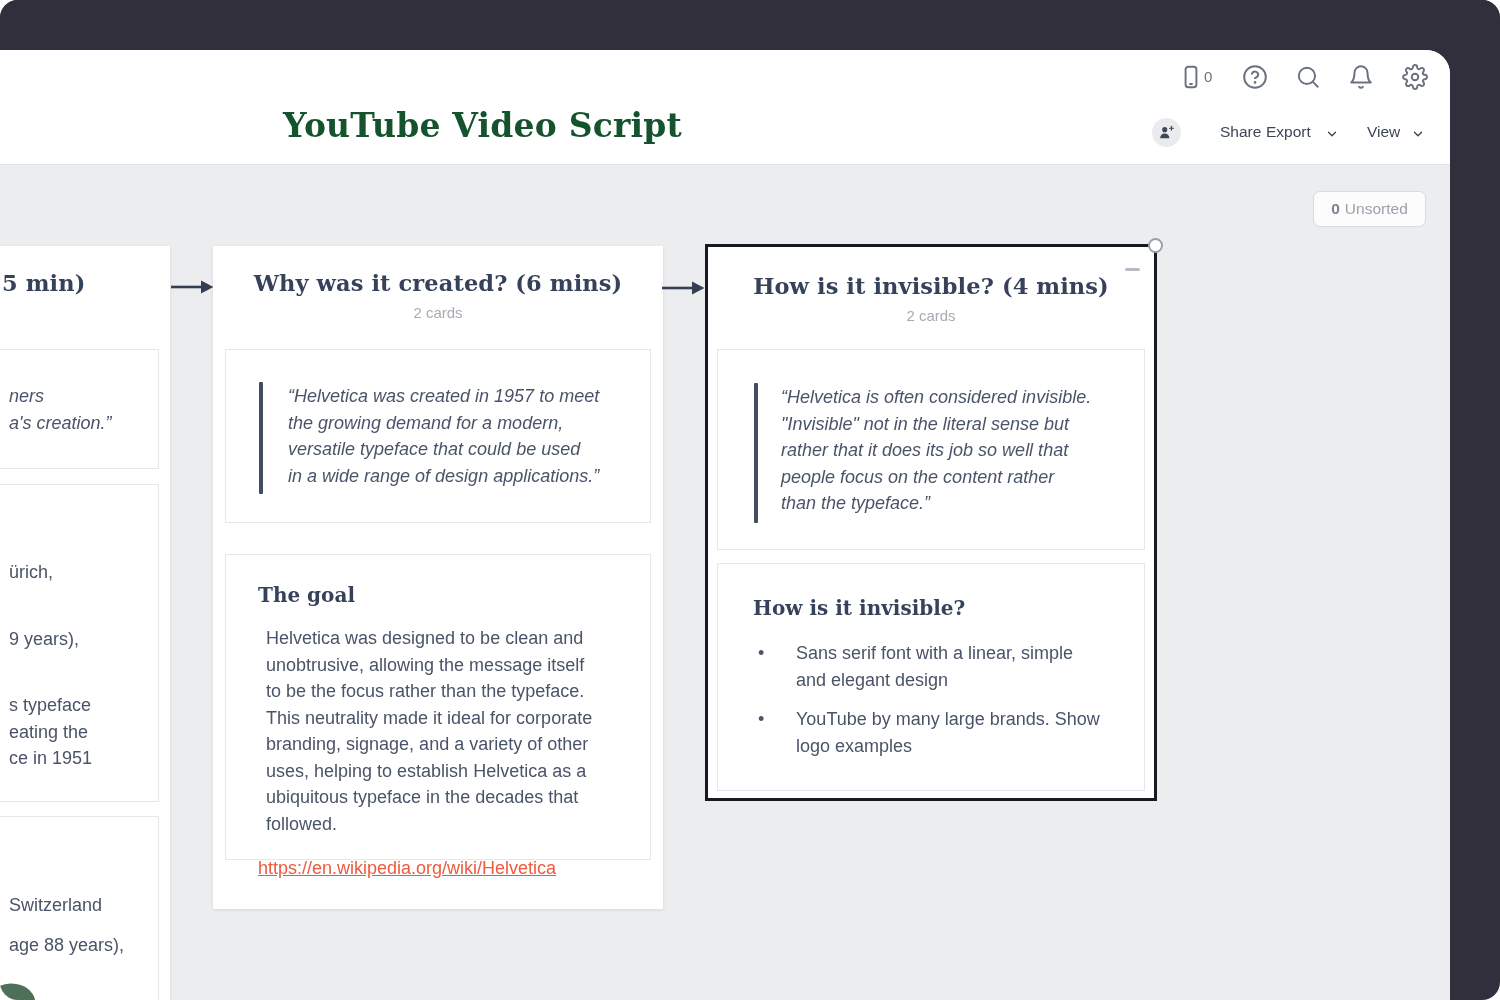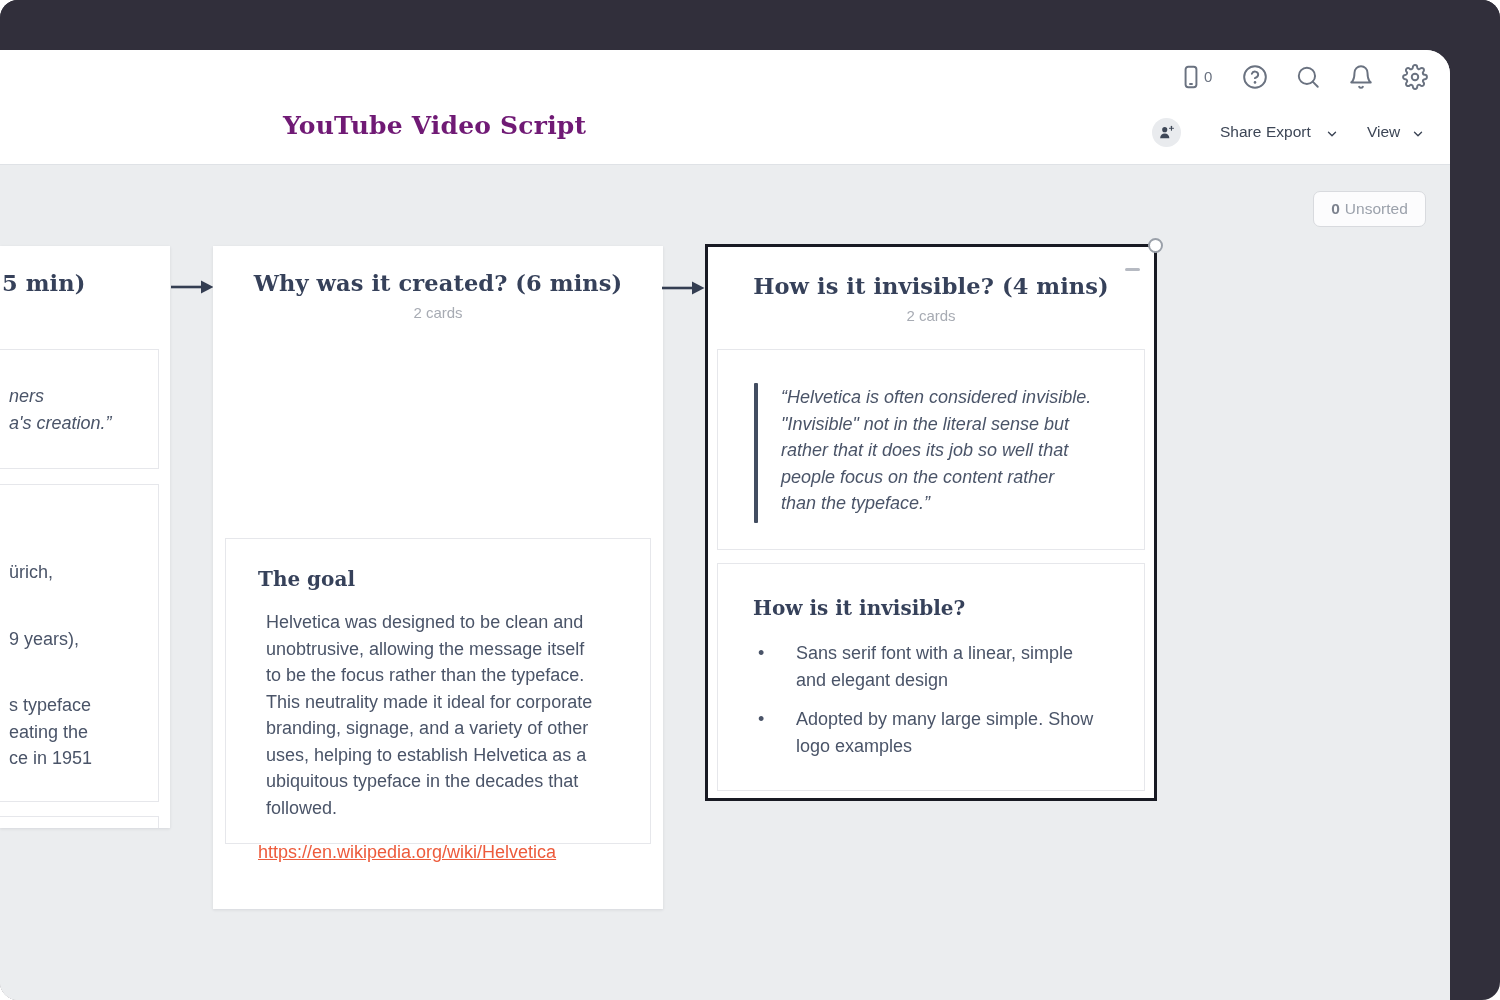--- a/index.html
+++ b/index.html
@@ -4,39 +4,39 @@
 <style>
   html,body{margin:0;padding:0;background:#ffffff;}
   *{box-sizing:border-box;}
   .stage{position:relative;width:1500px;height:1000px;background:#312f3b;border-radius:18px;overflow:hidden;
          font-family:"Liberation Sans","DejaVu Sans",sans-serif;}
   .topbar{position:absolute;left:0;top:0;width:1500px;height:50px;background:#312f3b;}
   .window{position:absolute;left:0;top:50px;width:1450px;height:950px;background:#ffffff;
           border-top-right-radius:24px;overflow:hidden;}
   .app-header{position:absolute;left:0;top:0;width:100%;height:114px;background:#fff;}
   .app-title{position:absolute;left:283px;top:58px;margin:0;font-family:"DejaVu Serif","Liberation Serif",serif;
-             font-weight:700;font-size:25px;line-height:36px;color:#701a75;letter-spacing:.2px;}
+             font-weight:700;font-size:33px;line-height:36px;color:#14532d;letter-spacing:.2px;}
   .hicon{position:absolute;width:26px;height:26px;color:#6a7280;}
   .hicon svg{width:26px;height:26px;display:block;}
   .device-count{position:absolute;left:1204px;top:18px;font-size:15px;color:#6a7280;}
   .avatar-circle{position:absolute;left:1152px;top:68px;width:29px;height:29px;border-radius:50%;
                  background:#e9ebee;display:flex;align-items:center;justify-content:center;color:#3e4757;}
   .avatar-circle svg{width:17px;height:17px;display:block;}
   .menu-item{position:absolute;top:73px;font-size:15.5px;font-weight:500;color:#3d4656;line-height:18px;}
   .chev{position:absolute;top:77px;width:14px;height:14px;color:#3d4656;}
   .chev svg{width:14px;height:14px;display:block;}
   .canvas{position:absolute;left:0;top:114px;width:100%;height:836px;background:#ebedef;
           border-top:1px solid #dfe2e6;overflow:hidden;}
   .unsorted{position:absolute;left:1313px;top:26px;width:113px;height:36px;background:#fcfcfd;
             border:1px solid #d8dade;border-radius:7px;font-size:15.5px;display:flex;align-items:center;
             justify-content:center;gap:5px;cursor:pointer;font-family:inherit;}
   .unsorted b{color:#7c828e;font-weight:700;}
   .unsorted span{color:#9ba1ab;}
   .column{position:absolute;background:#ffffff;box-shadow:0 1px 3px rgba(25,30,45,.10);}
-  .col-left{left:0;top:81px;width:170px;height:582px;overflow:hidden;}
+  .col-left{left:0;top:81px;width:170px;height:755px;overflow:hidden;}
   .col-mid{left:213px;top:81px;width:450px;height:663px;}
   .col-sel{left:705px;top:79px;width:452px;height:557px;border:3px solid #181a23;box-shadow:none;}
   .col-title{font-family:"DejaVu Serif","Liberation Serif",serif;font-weight:700;font-size:22.5px;
              color:#36415a;letter-spacing:.1px;}
   .col-title.center{position:absolute;left:0;right:0;top:24px;text-align:center;}
   .card-count{position:absolute;left:0;right:0;top:58px;text-align:center;font-size:15px;color:#a7abb3;}
   .card{position:absolute;background:#fff;border:1px solid #e6e7eb;}
   .body-text{font-size:18px;line-height:26.5px;color:#4a5468;white-space:pre;margin-left:8px;}
   .italic{font-style:italic;}
   .quote-bar{position:absolute;width:4px;background:#424d61;border-radius:1px;}
@@ -159,22 +159,29 @@
 
       <svg class="arrow" style="left:171px;top:114px;" width="43" height="16" viewBox="0 0 43 16">
         <line x1="0" y1="8" x2="31" y2="8" stroke="#343e52" stroke-width="2.6"></line>
         <path d="M30 1.5 L42.5 8 L30 14.5 Z" fill="#343e52"></path>
       </svg>
 
       <section class="column col-mid">
         <div class="col-title center">Why was it created? (6 mins)</div>
         <div class="card-count">2 cards</div>
 
-
-        <div class="card" style="left:12px;top:292px;width:426px;height:306px;">
+        <div class="card" style="left:12px;top:103px;width:426px;height:174px;">
+          <div class="quote-bar" style="left:33px;top:32px;height:112px;"></div>
+          <div class="body-text italic" style="position:absolute;left:54px;top:33px;">“Helvetica was created in 1957 to meet
+the growing demand for a modern,
+versatile typeface that could be used
+in a wide range of design applications.”</div>
+        </div>
+
+        <div class="card" style="left:12px;top:308px;width:426px;height:306px;">
           <div class="card-heading" style="left:32px;top:28px;">The goal</div>
           <div class="body-text" style="position:absolute;left:32px;top:70px;">Helvetica was designed to be clean and
 unobtrusive, allowing the message itself
 to be the focus rather than the typeface.
 This neutrality made it ideal for corporate
 branding, signage, and a variety of other
 uses, helping to establish Helvetica as a
 ubiquitous typeface in the decades that
 followed.</div>
           <a class="wiki-link" style="left:32px;top:303px;" href="#">https://en.wikipedia.org/wiki/Helvetica</a>
@@ -205,21 +212,21 @@
         <div class="card" style="left:9px;top:316px;width:428px;height:228px;">
           <div class="card-heading" style="left:35px;top:32px;">How is it invisible?</div>
           <ul class="bullets">
             <li>
               <span class="dot">•</span>
               <span class="body-text">Sans serif font with a linear, simple
 and elegant design</span>
             </li>
             <li>
               <span class="dot">•</span>
-              <span class="body-text">Adopted by many large simple. Show
+              <span class="body-text">YouTube by many large brands. Show
 logo examples</span>
             </li>
           </ul>
         </div>
       </section>
 
     </div>
   </div>
 </div>
 

